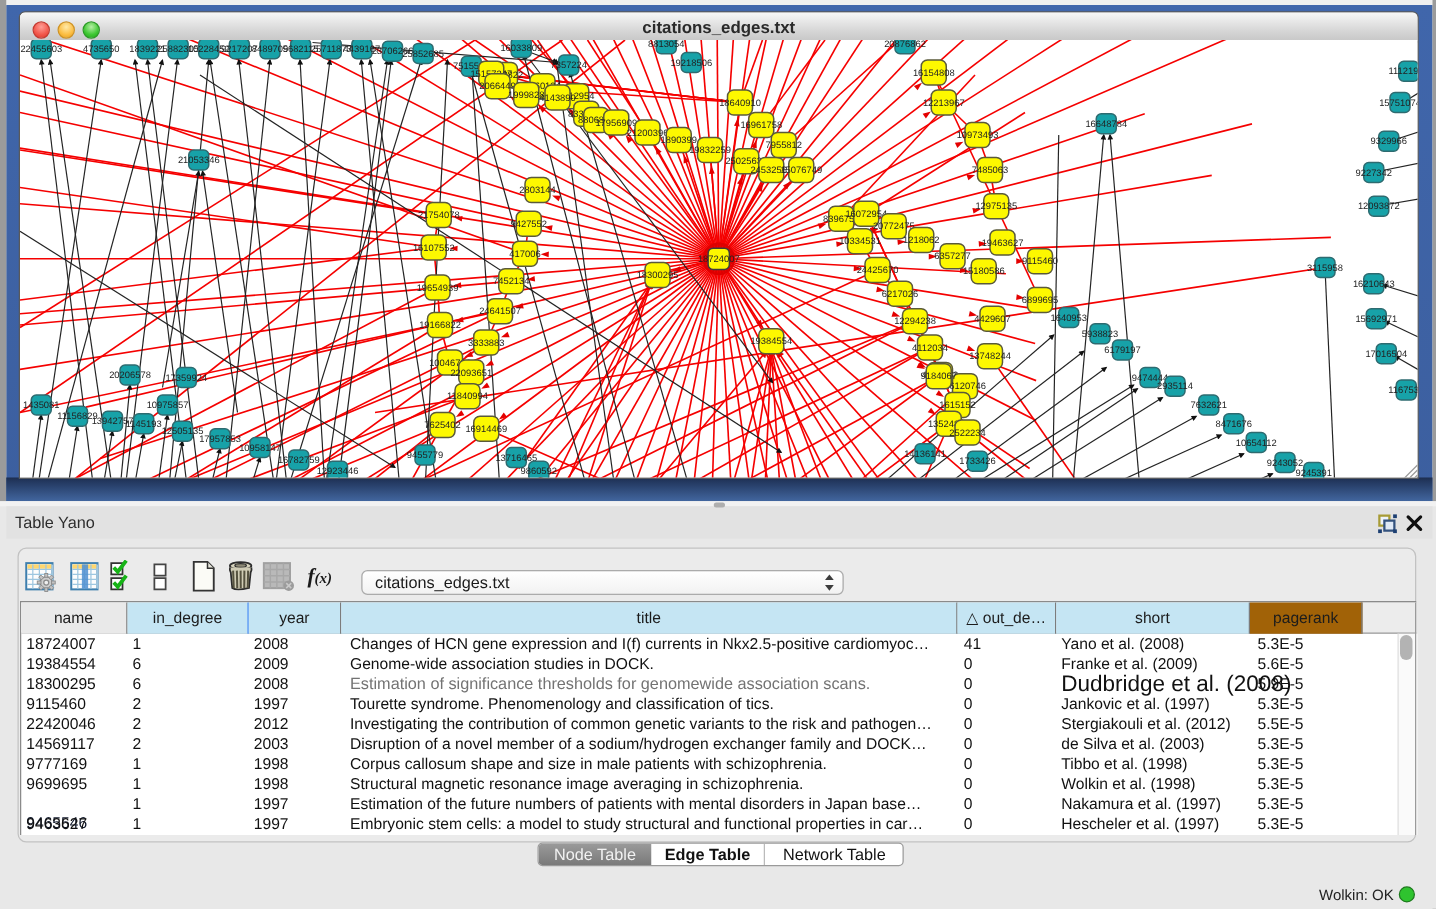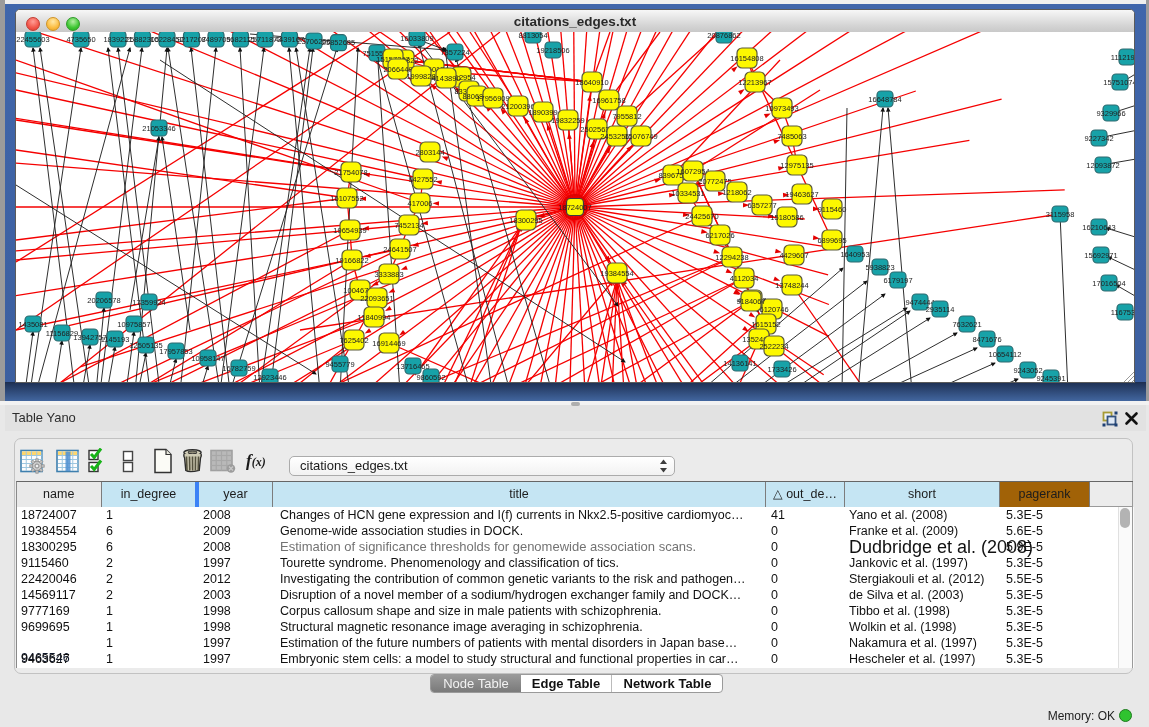--- a/index.html
+++ b/index.html
@@ -714,21 +714,21 @@
   <div class="abs" style="left:10px;top:0;line-height:18px;font-size:13px;color:#1a1a1a">citations_edges.txt</div>
   <svg class="abs" width="9" height="14" viewBox="0 0 9 14" style="right:6px;top:2px">
     <path d="M4.5 0.5 L8 5 H1 z" fill="#3c3c3c"></path>
       <path d="M4.5 13.5 L8 9 H1 z" fill="#3c3c3c"></path>
   </svg>
 </div>
 
 <div class="abs" style="left:16px;top:481px;width:1117px;height:187px;background:#fff;border-top:1px solid #666;border-left:1px solid #8a8a8a;box-sizing:border-box"></div>
 <div class="abs" style="left:16.5px;top:482px;width:1116px;height:25px;background:#ececec;border-bottom:1px solid #9a9a9a;box-sizing:border-box"></div>
 <div style="position:absolute;left:16.5px;top:482px;width:85.5px;height:25px;background:#e9e9e9;border-right:1px solid #7c7c7c;box-sizing:border-box;font-size:12.5px;color:#1c1c1c;text-align:center;line-height:25px">name</div>
-<div style="position:absolute;left:102px;top:482px;width:97px;height:25px;background:#c5e5f3;border-right:4px solid #3b82f6;box-sizing:border-box;font-size:12.5px;color:#1c1c1c;text-align:center;line-height:25px">in_degree</div>
+<div style="position:absolute;left:102px;top:482px;width:97px;height:25px;background:#c5e5f3;border-right:1px solid #3b82f6;box-sizing:border-box;font-size:12.5px;color:#1c1c1c;text-align:center;line-height:25px">in_degree</div>
 <div style="position:absolute;left:199px;top:482px;width:74px;height:25px;background:#c5e5f3;border-right:1px solid #7c7c7c;box-sizing:border-box;font-size:12.5px;color:#1c1c1c;text-align:center;line-height:25px">year</div>
 <div style="position:absolute;left:273px;top:482px;width:493px;height:25px;background:#c5e5f3;border-right:1px solid #7c7c7c;box-sizing:border-box;font-size:12.5px;color:#1c1c1c;text-align:center;line-height:25px">title</div>
 <div style="position:absolute;left:766px;top:482px;width:79px;height:25px;background:#c5e5f3;border-right:1px solid #7c7c7c;box-sizing:border-box;font-size:12.5px;color:#1c1c1c;text-align:center;line-height:25px">△ out_de…</div>
 <div style="position:absolute;left:845px;top:482px;width:155px;height:25px;background:#c5e5f3;border-right:1px solid #7c7c7c;box-sizing:border-box;font-size:12.5px;color:#1c1c1c;text-align:center;line-height:25px">short</div>
 <div style="position:absolute;left:1000px;top:482px;width:90px;height:25px;background:#a16207;border-right:1px solid #7c7c7c;box-sizing:border-box;font-size:12.5px;color:#1c1c1c;text-align:center;line-height:25px">pagerank</div>
 <div style="position:absolute;left:21px;top:507px;height:16px;line-height:16px;font-size:12.5px;color:#111;white-space:nowrap">18724007</div>
 <div style="position:absolute;left:106px;top:507px;height:16px;line-height:16px;font-size:12.5px;color:#111;white-space:nowrap">1</div>
 <div style="position:absolute;left:203px;top:507px;height:16px;line-height:16px;font-size:12.5px;color:#111;white-space:nowrap">2008</div>
 <div style="position:absolute;left:280px;top:507px;height:16px;line-height:16px;font-size:12.5px;color:#111;white-space:nowrap">Changes of HCN gene expression and I(f) currents in Nkx2.5-positive cardiomyoc…</div>
 <div style="position:absolute;left:771px;top:507px;height:16px;line-height:16px;font-size:12.5px;color:#111;white-space:nowrap">41</div>
@@ -799,16 +799,16 @@
 <div style="position:absolute;left:1006px;top:651px;height:16px;line-height:16px;font-size:12.5px;color:#111;white-space:nowrap">5.3E-5</div>
 
 <div class="abs" style="left:1118px;top:507px;width:15px;height:161px;background:#fafafa;border-left:1px solid #e0e0e0"></div>
 <div class="abs" style="left:1132px;top:482px;width:1px;height:186px;background:#9a9a9a"></div>
 <div class="abs" style="left:1120px;top:508px;width:10px;height:20px;background:#b3b3b3;border-radius:5px"></div>
 
 <div class="abs" style="left:430px;top:674px;width:293px;height:19px;border:1px solid #9a9a9a;border-radius:4px;background:#fff;box-sizing:border-box;overflow:hidden">
   <div class="abs" style="left:0;top:0;width:90px;height:19px;background:linear-gradient(to bottom,#9a9a9a,#767676);color:#f2f2f2;font-size:13px;text-align:center;line-height:18px">Node Table</div>
   <div class="abs" style="left:90px;top:0;width:90px;height:19px;color:#111;font-size:13px;text-align:center;line-height:18px;font-weight:600">Edge Table</div>
   <div class="abs" style="left:180px;top:0;width:1px;height:19px;background:#bbb"></div>
-  <div class="abs" style="left:180px;top:0;width:113px;height:19px;color:#111;font-size:13px;text-align:center;line-height:18px;font-weight:700">Network Table</div>
+  <div class="abs" style="left:180px;top:0;width:113px;height:19px;color:#111;font-size:13px;text-align:center;line-height:18px;font-weight:400">Network Table</div>
 </div>
 
-<div class="abs" style="right:34px;top:709px;font-size:12px;color:#222">Memory: OK</div>
+<div class="abs" style="right:34px;top:709px;font-size:12px;color:#222">Wolkin: OK</div>
 <div class="abs" style="left:1119px;top:709px;width:13px;height:13px;border-radius:50%;background:#2fc32f;border:1.5px solid #1e7a1e;box-sizing:border-box"></div>
 </body></html>

